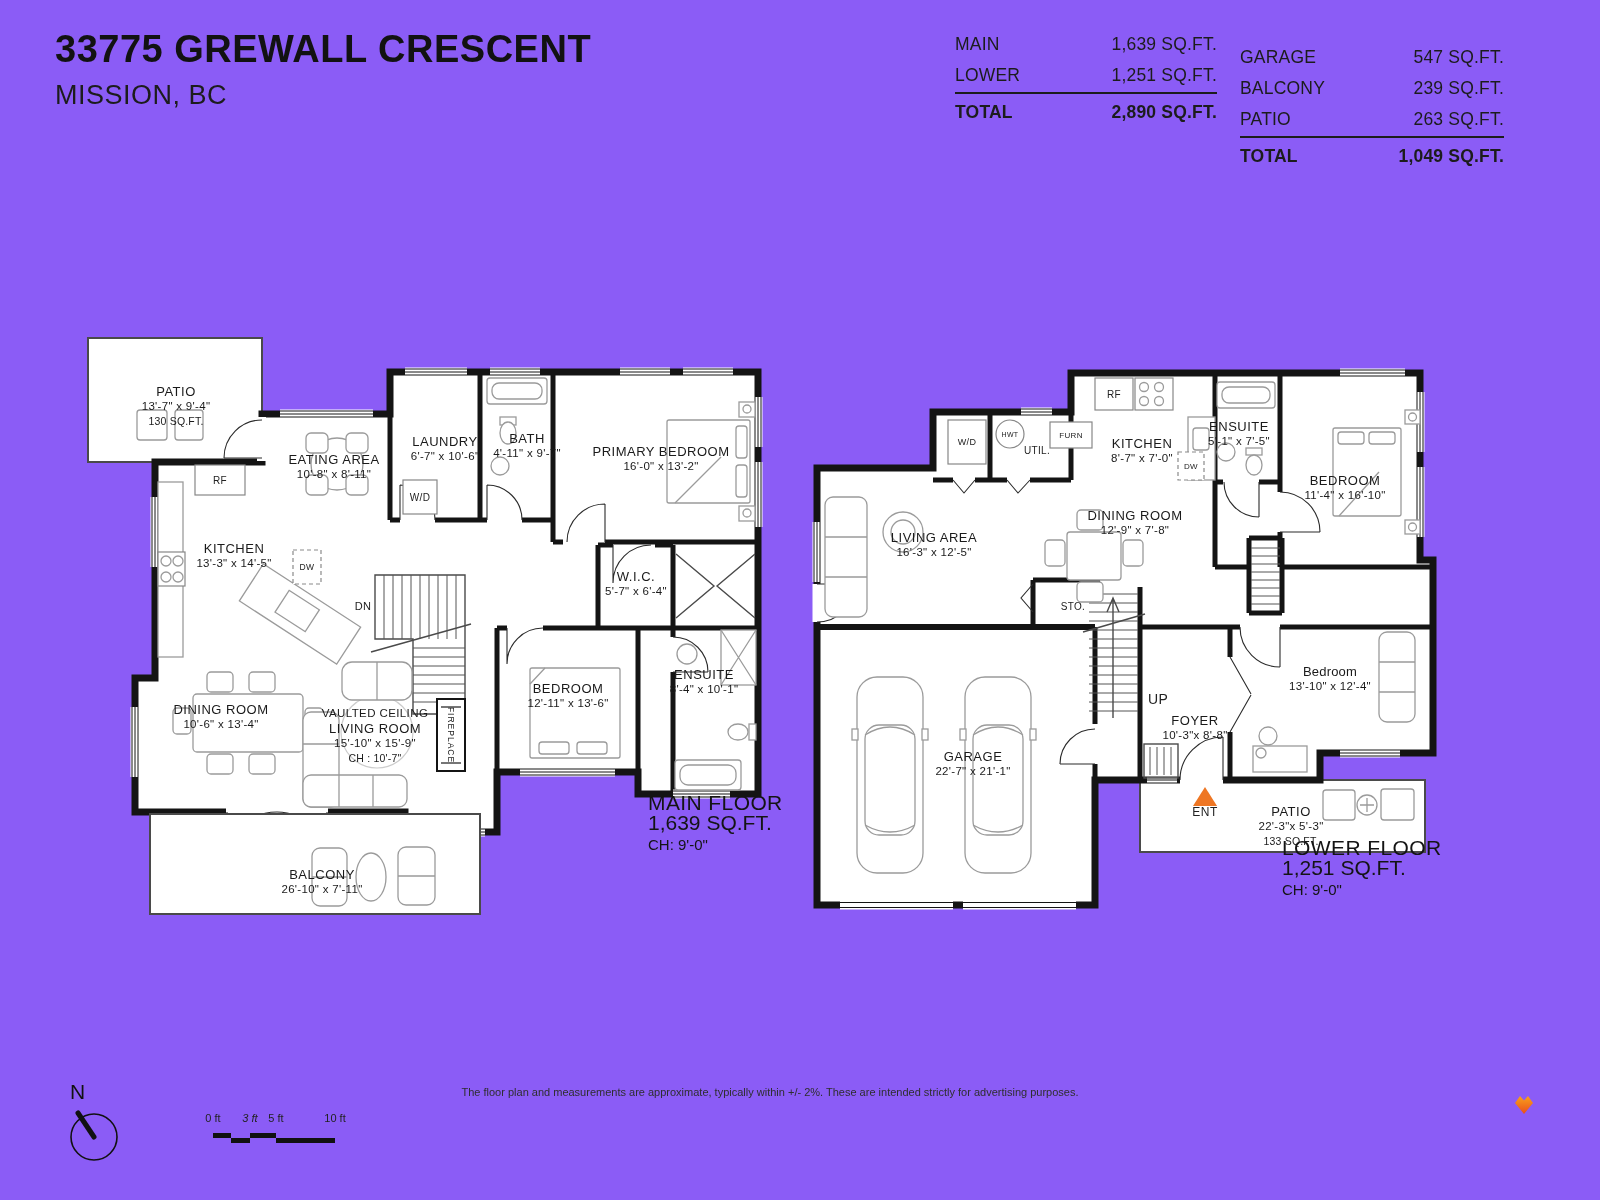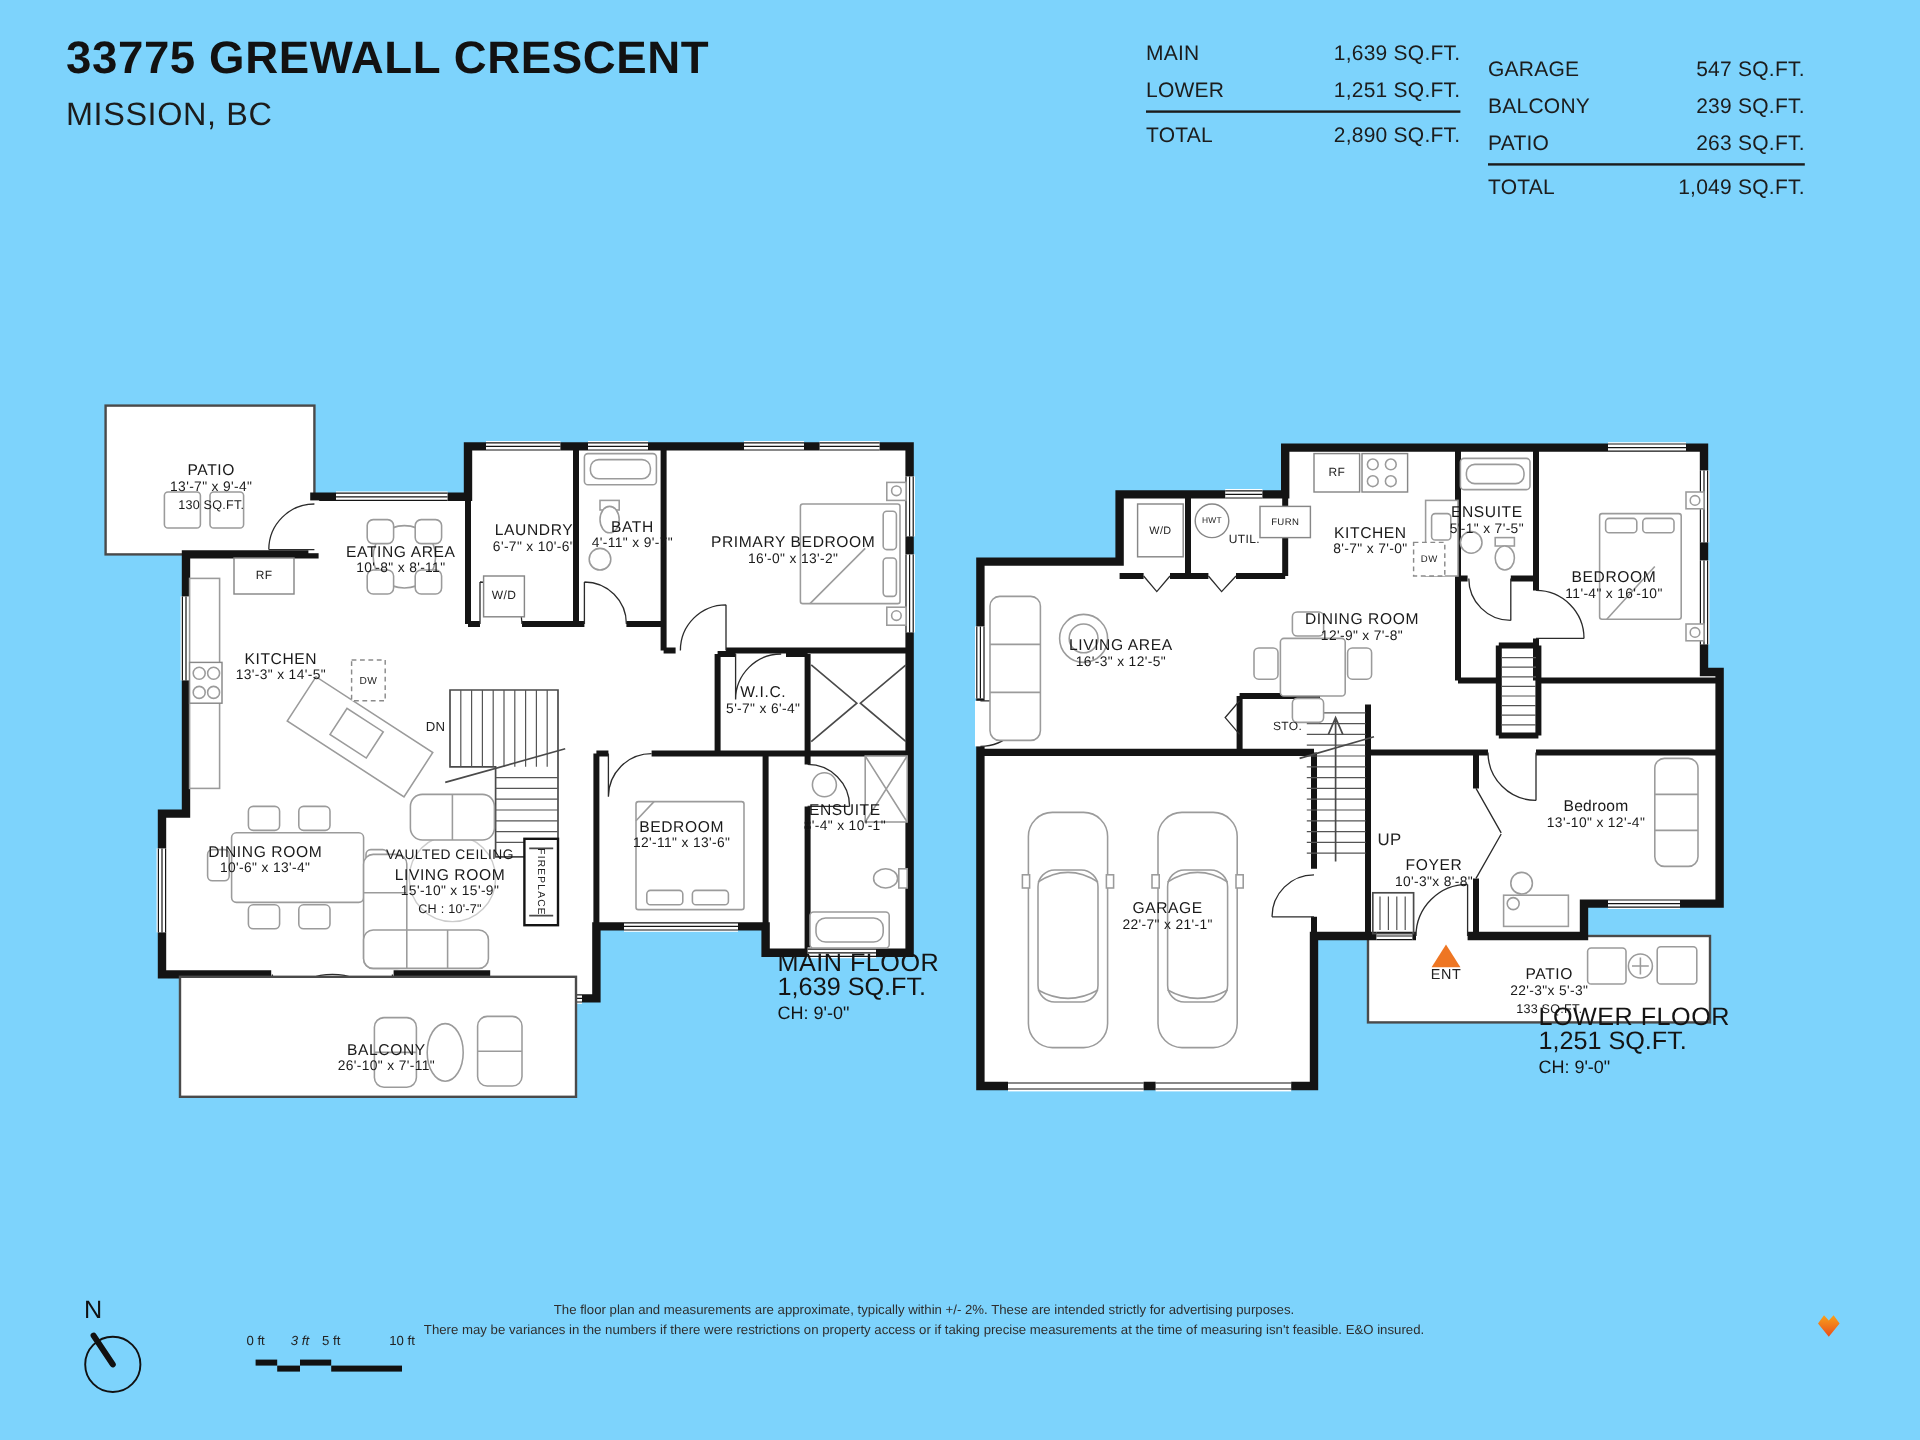--- a/index.html
+++ b/index.html
@@ -1,25 +1,25 @@
 <!DOCTYPE html>
 <html><head>
 <meta charset="utf-8">
 <style>
   html,body{margin:0;padding:0;background:#ffffff;}
-  .sheet{position:relative;width:1600px;height:1200px;background:#7dd3fc;overflow:hidden;
+  .sheet{position:relative;width:1600px;height:1200px;background:#8b5cf6;overflow:hidden;
          font-family:"Liberation Sans", sans-serif;color:#161616;}
   
   .addr{position:absolute;left:55px;top:28px;font-size:38px;font-weight:700;letter-spacing:.5px;color:#121212;}
   .city{position:absolute;left:55px;top:80px;font-size:27px;font-weight:400;letter-spacing:.5px;color:#1c1c1c;}
   
   .tbl{position:absolute;font-size:17.5px;color:#1c1c1c;letter-spacing:.2px;}
   .tbl .row{display:flex;justify-content:space-between;height:31px;align-items:center;}
   .tbl .rule{border-top:2px solid #1c1c1c;margin:1px 0 3px 0;}
-  .tbl .total{font-weight:400;gap:45px;}
+  .tbl .total{font-weight:700;gap:45px;}
   
   .plan{position:absolute;}
   .wall7{stroke:#141414;stroke-width:7;stroke-linejoin:miter;}
   .wall5{stroke:#141414;stroke-width:5;fill:none;}
   .wall6{stroke:#141414;stroke-width:6;fill:none;}
   .thin{stroke:#4a4a4a;stroke-width:2;fill:#fff;}
   .thin2{stroke:#4a4a4a;stroke-width:1.4;fill:none;}
   .furn{stroke:#9b9b9b;stroke-width:1.3;fill:#fff;}
   .appl{stroke:#878787;stroke-width:1.2;fill:#fff;}
   .dash{stroke:#8a8a8a;stroke-width:1.2;fill:#fff;stroke-dasharray:4 3;}
@@ -580,21 +580,20 @@
   <div class="tick" style="left:335px;top:1112px;">10 ft</div>
   <svg style="position:absolute;left:200px;top:1125px;" width="150" height="25" viewBox="0 0 150 25">
     <rect x="13" y="8" width="18" height="5" fill="#111"></rect>
     <rect x="31" y="13" width="19" height="5" fill="#111"></rect>
     <rect x="50" y="8" width="26" height="5" fill="#111"></rect>
     <rect x="76" y="13" width="59" height="5" fill="#111"></rect>
   </svg>
 
   <div class="disc">
     <div>The floor plan and measurements are approximate, typically within +/- 2%. These are intended strictly for advertising purposes.</div>
-    <div>There may be variances in the numbers if there were restrictions on property access or if taking precise measurements at the time of measuring isn't feasible. E&amp;O insured.</div>
   </div>
 
   <svg style="position:absolute;left:1513px;top:1094px;" width="22" height="22" viewBox="0 0 22 22">
     <defs>
       <linearGradient id="foxg" x1="0" y1="0" x2="0" y2="1">
         <stop offset="0" stop-color="#f9a11b"></stop>
         <stop offset="1" stop-color="#e94e1b"></stop>
       </linearGradient>
     </defs>
     <path d="M2,9 L7,2 L11,6.5 L15,2 L20,9 L11,20 Z" fill="url(#foxg)"></path>

